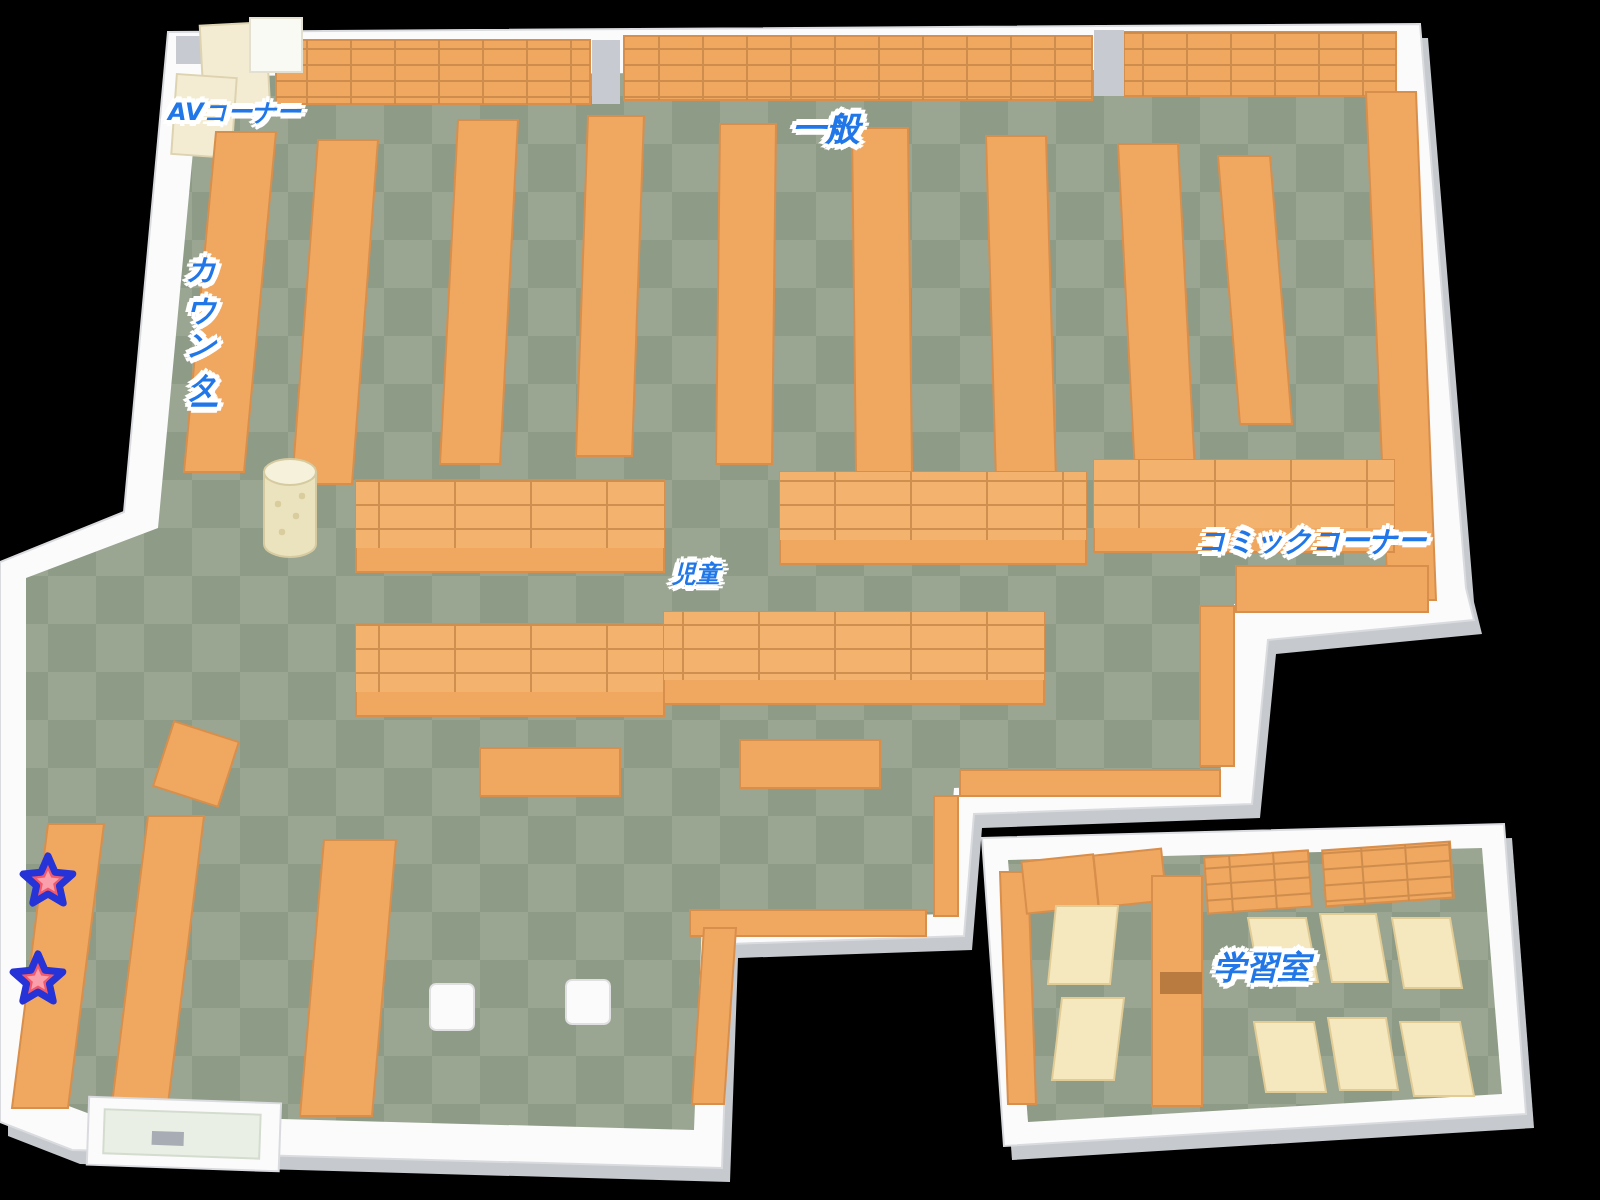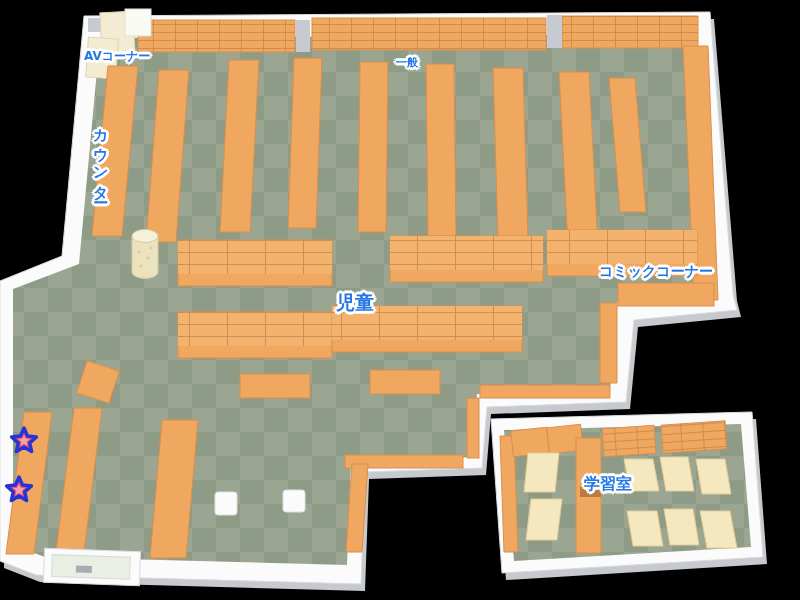--- a/index.html
+++ b/index.html
@@ -17,21 +17,21 @@
     --c-wall_edge:#D9DBDE;
     --c-wall_shadow:#C6C9CD;
     --c-pillar:#C7CAD0;
     --c-label:#2277E8;
     --c-star_fill:#F2596B;
     --c-star_inner:#F9A0AC;
     --c-star_stroke:#2633D6;
   }
   html,body{margin:0;padding:0;}
   body{background:#000;font-family:"DejaVu Sans",sans-serif;}
-  .stage{position:relative;width:800px;height:600px;background:var(--c-background);overflow:hidden;}
+  .stage{position:relative;width:800px;height:600px;background:var(--c-background);overflow:hidden;font-style:italic;}
   .stage svg{position:absolute;left:0;top:0;}
   .fl{fill:var(--c-floor_light);}
   .fd{fill:var(--c-floor_dark);}
   .wall{fill:var(--c-wall);stroke:var(--c-wall_edge);stroke-width:1;}
   .wall-shadow{fill:var(--c-wall_shadow);}
   .shelf{fill:var(--c-shelf);stroke:var(--c-shelf_side);stroke-width:1;}
   .shelf-top{fill:var(--c-shelf_top);}
   .gridline{stroke:var(--c-shelf_grid);stroke-width:1;fill:none;opacity:.85;}
   .cream{fill:var(--c-cream);stroke:var(--c-cream_stroke);stroke-width:1;}
   .avcream{fill:var(--c-av_cream);stroke:#DDD3B0;stroke-width:1;}
@@ -219,18 +219,18 @@
       <polygon class="cream" points="696,459 725,459 731,494 702,494"></polygon>
       <polygon class="cream" points="627,511 657,511 663,546 633,546"></polygon>
       <polygon class="cream" points="664,509 693,509 699,545 670,545"></polygon>
       <polygon class="cream" points="700,511 730,511 737,548 707,548"></polygon>
     </g>
   </g>
 </svg>
 
 <div class="map-label" style="left:84px;top:50px;font-size:12px;">AVコーナー</div>
 <div class="map-label vertical" style="left:92px;top:118px;font-size:15px;">カウンター</div>
-<div class="map-label" style="left:396px;top:57px;font-size:11px;">一般</div>
-<div class="map-label" style="left:336px;top:293px;font-size:19px;">児童</div>
+<div class="map-label" style="left:396px;top:57px;font-size:17px;">一般</div>
+<div class="map-label" style="left:336px;top:281px;font-size:12px;">児童</div>
 <div class="map-label" style="left:599px;top:264px;font-size:14px;">コミックコーナー</div>
-<div class="map-label" style="left:584px;top:476px;font-size:16px;">学習室</div>
+<div class="map-label" style="left:607px;top:476px;font-size:16px;">学習室</div>
 
 </div>
 
 </body></html>

